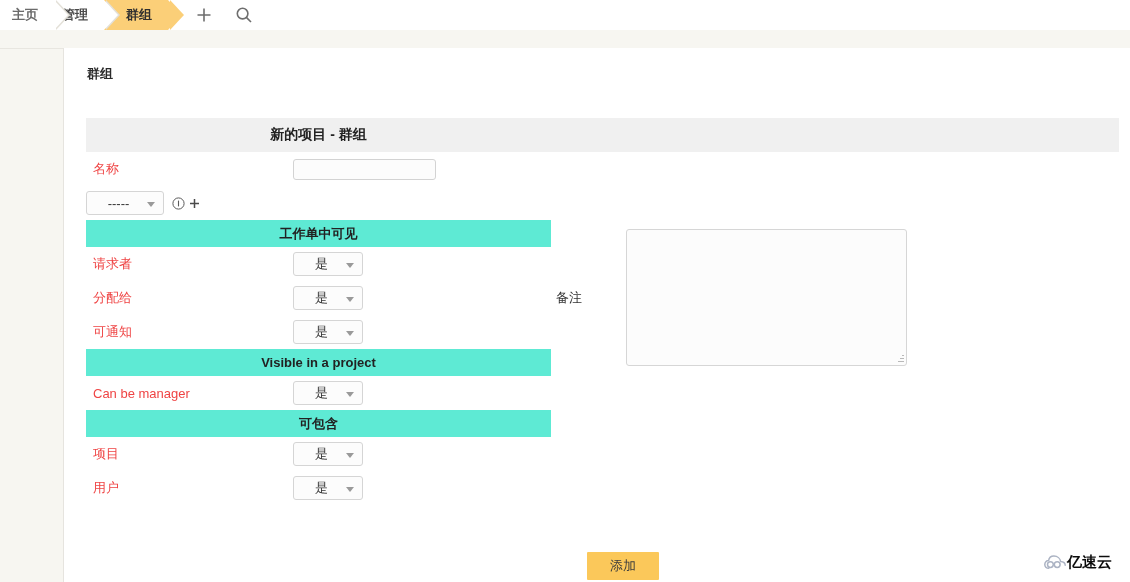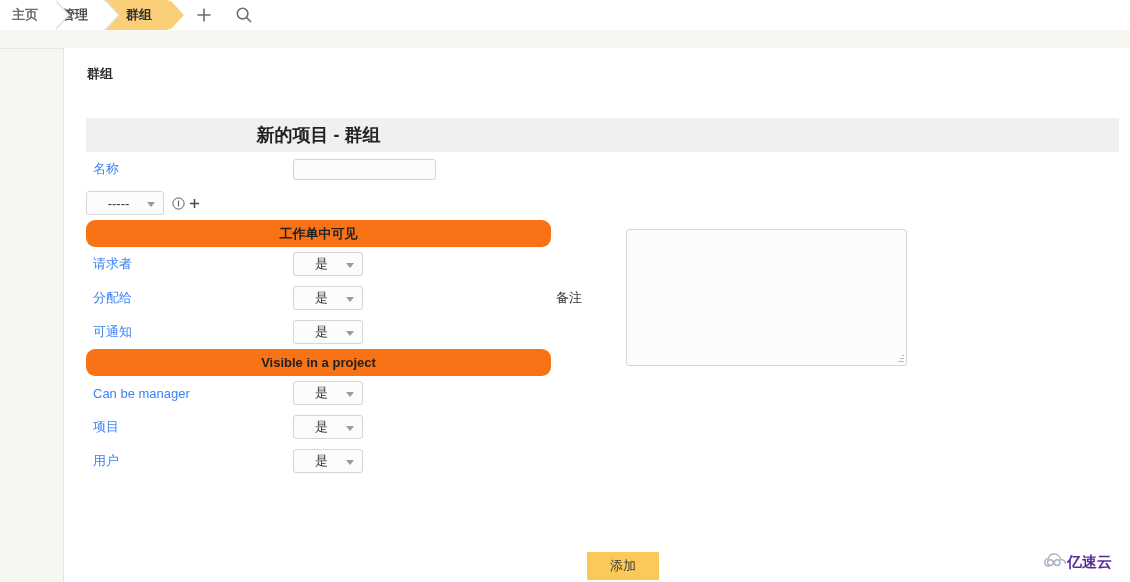--- a/index.html
+++ b/index.html
@@ -95,45 +95,45 @@
   #form-heading {
     position: absolute; left: 22px; top: 70px;
     width: 1033px; height: 34px;
     background: #f0f0f0;
     display: flex; align-items: center; justify-content: flex-start;
     box-sizing: border-box;
   }
   #form-heading .htext {
     width: 465px;
     text-align: center;
-    font-size: 18px; font-weight: bold; color: #222;
+    font-size: 14px; font-weight: bold; color: #222;
   }
 
   
   #form-left {
     position: absolute; left: 22px; top: 104px;
     width: 465px;
   }
   .frow {
     display: flex; align-items: center;
     height: 34px;
   }
   .frow .flabel {
     width: 207px;
     padding-left: 7px;
     box-sizing: border-box;
-    font-size: 13px; color: #3b82f6;
+    font-size: 13px; color: #ef4444;
   }
   .frow .ffield { display: flex; align-items: center; }
 
   .section-bar {
     height: 27px;
-    background: #f97316;
+    background: #5eead4;
     display: flex; align-items: center; justify-content: center;
-    font-size: 13px; font-weight: bold; color: #222; border-radius: 9px;
+    font-size: 13px; font-weight: bold; color: #222;
   }
 
   
   .txt {
     width: 143px; height: 21px;
     border: 1px solid #d3d3d3;
     border-radius: 3px;
     background: #fcfcfc;
     font-family: "Liberation Sans", sans-serif;
     font-size: 13px;
@@ -221,22 +221,22 @@
     font-family: "Liberation Sans", sans-serif;
     font-size: 13px;
     padding: 5px 23px;
     cursor: pointer;
     border-radius: 1px;
   }
 
   
   #watermark {
     position: absolute; right: 18px; bottom: 10px;
-    display: flex; gap: 1px;
-    color: #4c1d95;
+    display: flex; align-items: center; gap: 1px;
+    color: #000000;
     font-size: 15px;
     font-weight: bold;
     opacity: .95;
     user-select: none;
   }
   #watermark svg { display: block; }
 </style>
 </head>
 <body>
 
@@ -347,20 +347,21 @@
     <div class="frow">
       <div class="flabel">Can be manager</div>
       <div class="ffield">
         <div class="sel">
           <span class="selval">是</span>
           <span class="arrow"></span>
         </div>
       </div>
     </div>
 
+    <div class="section-bar">可包含</div>
 
     <div class="frow">
       <div class="flabel">项目</div>
       <div class="ffield">
         <div class="sel">
           <span class="selval">是</span>
           <span class="arrow"></span>
         </div>
       </div>
     </div>

